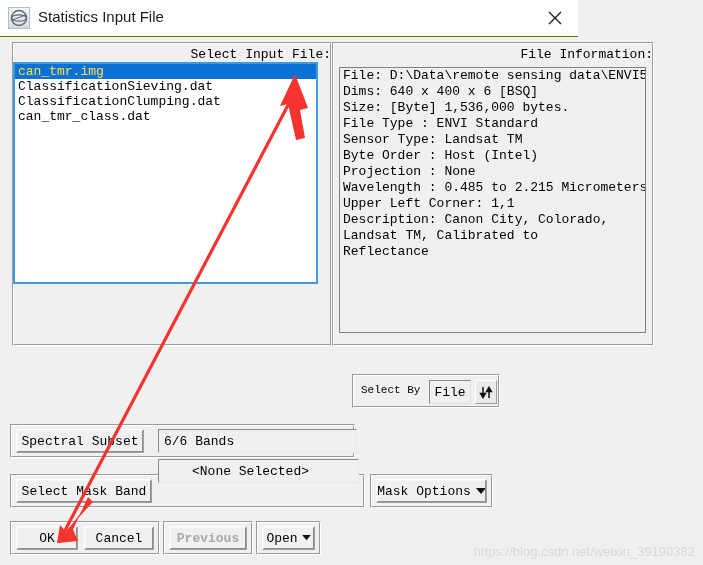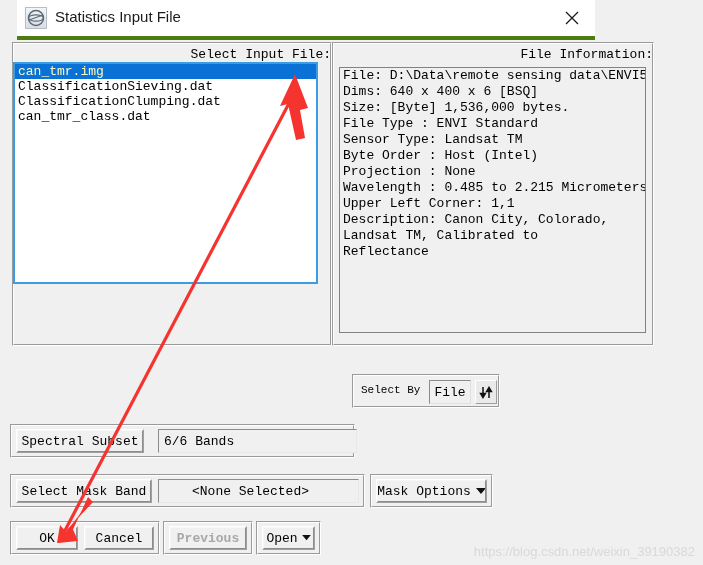--- a/index.html
+++ b/index.html
@@ -5,23 +5,23 @@
   html,body{margin:0;padding:0;}
   body{
     width:703px;height:565px;
     background:#f0f0f0;
     font-family:"Liberation Sans", sans-serif;
     overflow:hidden;
     position:relative;
   }
   
   #titlebar{
-    position:absolute;left:17px;top:0;width:578px;height:36px;
+    position:absolute;left:0;top:0;width:578px;height:36px;
     background:#ffffff;
-    border-bottom:4px solid #4d7c0f;
+    border-bottom:1px solid #4d7c0f;
   }
   #win-icon{
     position:absolute;left:8px;top:7px;width:22px;height:22px;
     border:1px solid #b6bdc4;
     background:linear-gradient(#f3f5f7,#d9dee3);
     box-sizing:border-box;
   }
   #win-icon svg{display:block;}
   #win-title{
     position:absolute;left:38px;top:8px;
@@ -65,21 +65,21 @@
     overflow:hidden;
   }
   .file-row{
     height:15px;line-height:15px;
     font-size:13px;
     font-family:"Liberation Mono", monospace;
     color:#000;padding-left:3px;
     white-space:nowrap;
     cursor:pointer;
   }
-  .file-row.selected{background:#0a72d6;color:#fef9c3;}
+  .file-row.selected{background:#0a72d6;color:#fde047;}
   
   #infobox{
     position:absolute;left:6px;top:24px;width:307px;height:266px;
     background:#f0f0f0;
     border:1px solid #828282;
     box-sizing:border-box;
     overflow:hidden;
   }
   .info-row{
     height:16px;line-height:16px;
@@ -220,21 +220,21 @@
   <span>6/6 Bands</span>
 </div>
 
 <div class="btnframe" style="left:10px;top:474px;width:355px;height:34px;">
   <div class="fr-inner"></div>
 </div>
 <div class="btn" style="left:16px;top:479px;width:136px;height:24px;">
   <div class="inner"></div>
   <span>Select Mask Band</span>
 </div>
-<div class="textfield" style="left:158px;top:479px;width:201px;height:24px;padding-left:33px;">
+<div class="textfield" style="left:158px;top:459px;width:201px;height:24px;padding-left:33px;">
   <span>&lt;None Selected&gt;</span>
 </div>
 
 <div class="btnframe" style="left:370px;top:474px;width:123px;height:34px;">
   <div class="fr-inner"></div>
 </div>
 <div class="btn" style="left:376px;top:479px;width:111px;height:24px;">
   <div class="inner"></div>
   <span>Mask Options</span>
   <svg width="10" height="7" viewBox="0 0 10 7" style="margin-left:5px;">

